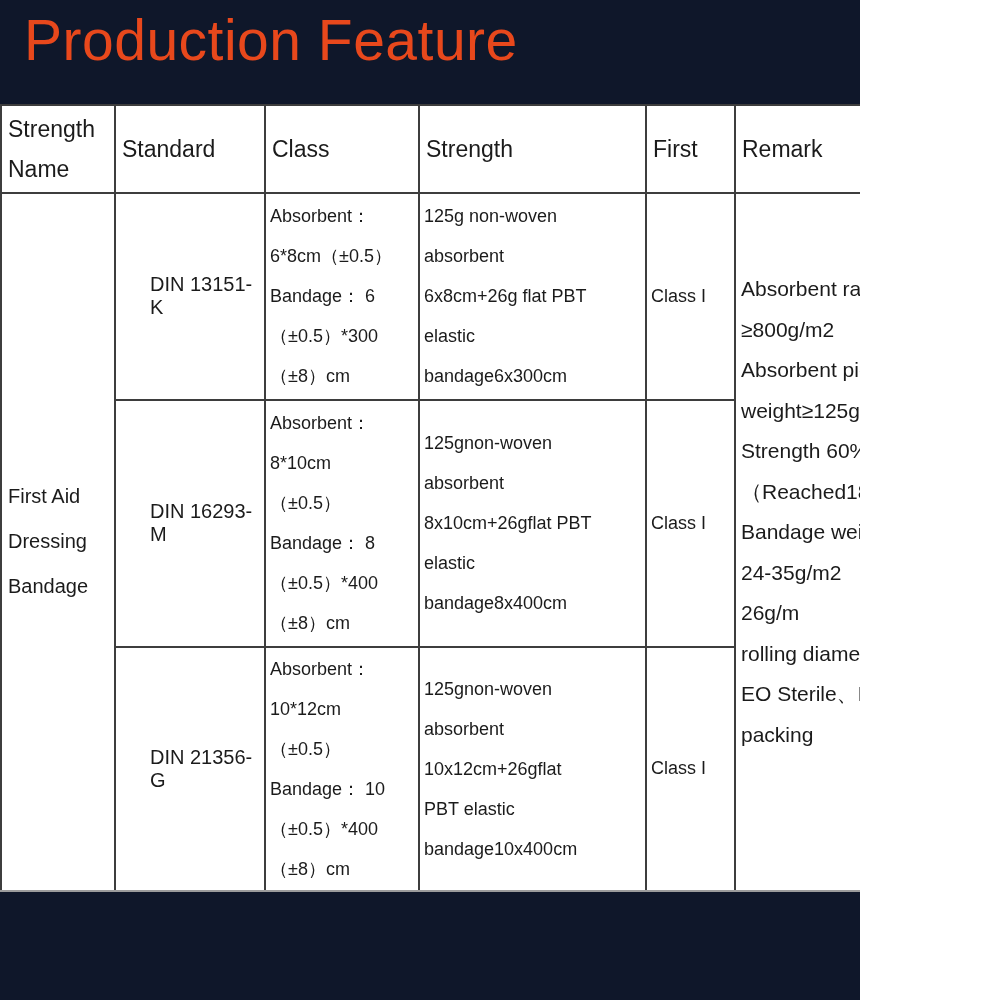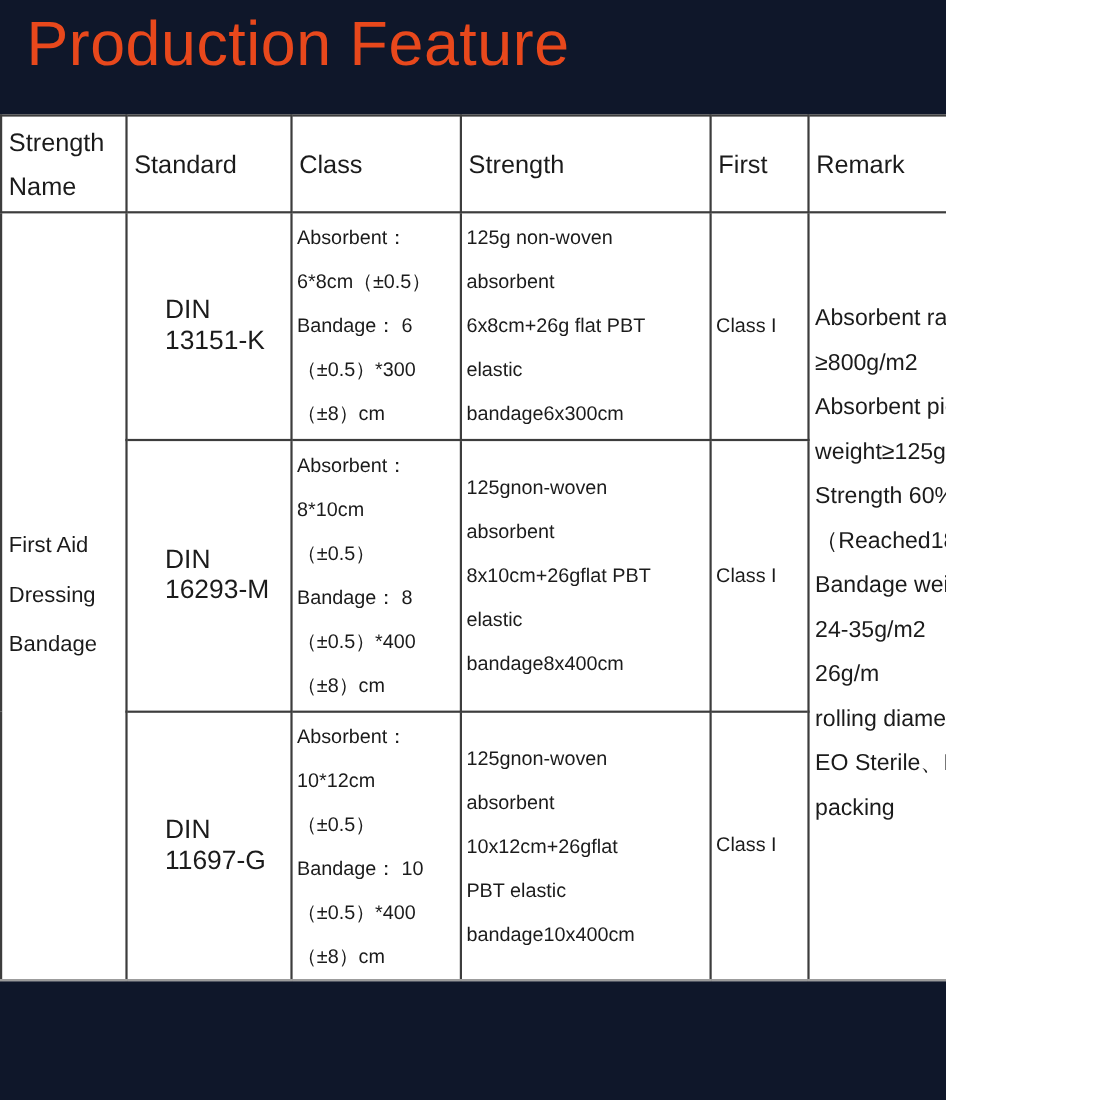--- a/index.html
+++ b/index.html
@@ -54,21 +54,21 @@
     font-size: 23px;
     line-height: 40px;
     padding-left: 6px;
   }
   .cell-product {
     font-size: 20px;
     line-height: 45px;
     white-space: pre-line;
     padding-left: 6px;
   }
-  .cell-standard { font-size: 24px; padding-left: 34px; }
+  .cell-standard { font-size: 20px; padding-left: 34px; }
   .cell-size, .cell-material {
     font-size: 18px;
     line-height: 40px;
     white-space: pre-line;
     margin-left: 12px;
   }
   .cell-class { font-size: 18px; }
   .cell-remark {
     font-size: 21px;
     line-height: 40.5px;
@@ -141,21 +141,21 @@
 （±0.5）*400
 （±8）cm</td>
         <td class="cell-material">125gnon-woven
 absorbent
 8x10cm+26gflat PBT
 elastic
 bandage8x400cm</td>
         <td class="cell-class">Class I</td>
       </tr>
       <tr class="r3 last-row">
-        <td class="cell-standard">DIN 11697-G</td>
+        <td class="cell-standard">DIN 21356-G</td>
         <td class="cell-size">Absorbent：
 10*12cm
 （±0.5）
 Bandage： 10
 （±0.5）*400
 （±8）cm</td>
         <td class="cell-material">125gnon-woven
 absorbent
 10x12cm+26gflat
 PBT elastic

